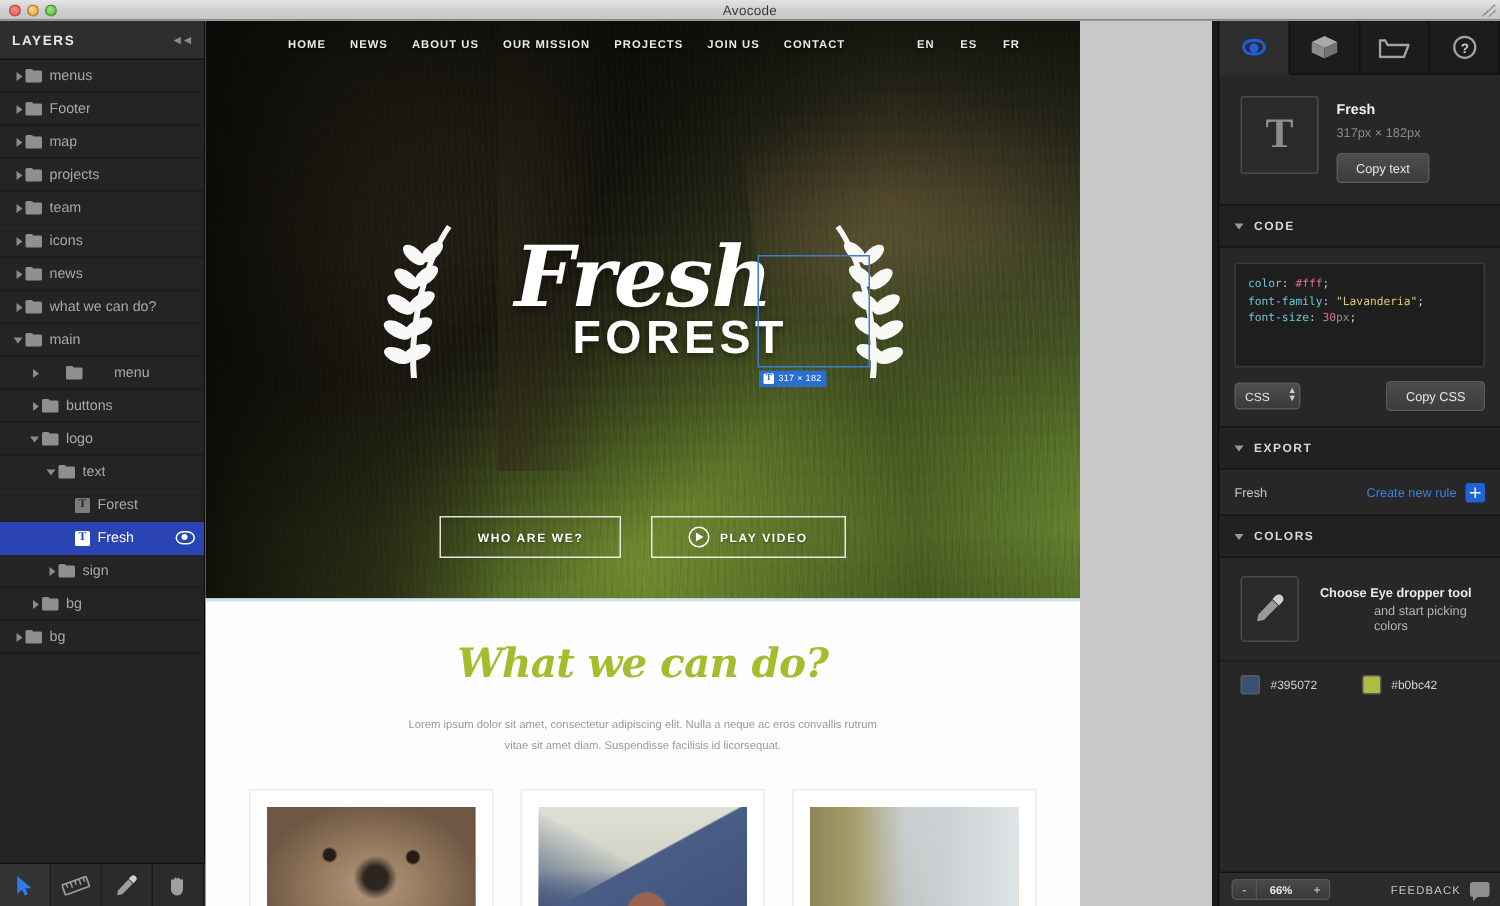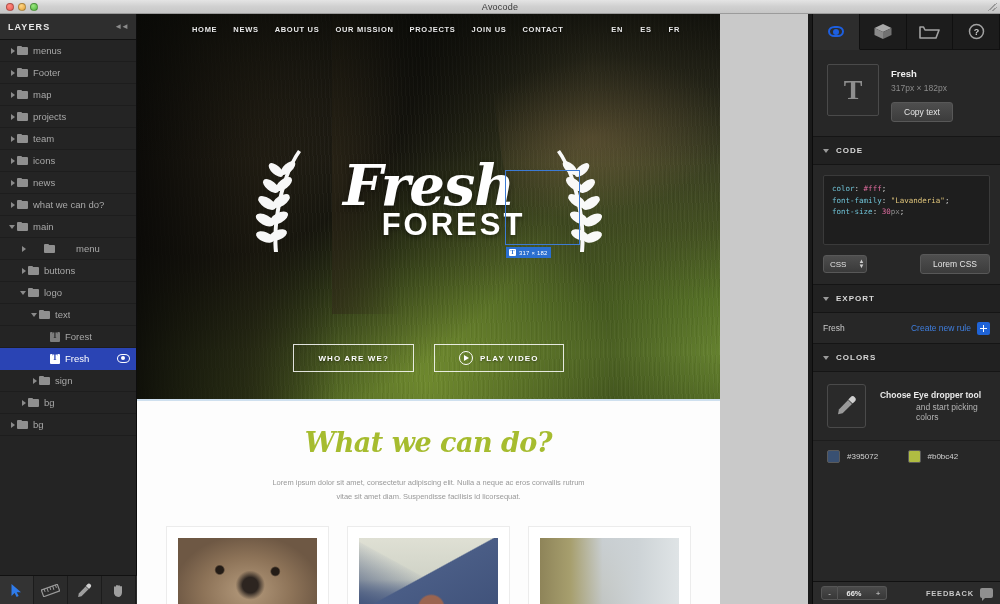--- a/index.html
+++ b/index.html
@@ -332,21 +332,21 @@
     align-items: center; justify-content: center;
   }
   .zbtn.l { border-radius: 3px 0 0 3px; }
   .zbtn.r { border-radius: 0 3px 3px 0; border-left: none; }
   .zval {
     height: 14px; min-width: 32px; background: linear-gradient(to bottom,#4a4a4a,#383838);
     border-top: 1px solid #565656; border-bottom: 1px solid #565656;
     color: #e8e8e8; font-size: 7.5px; font-weight: bold; display: flex; align-items: center; justify-content: center;
   }
   .feedback { margin-left: auto; display: flex; align-items: center; gap: 6px; }
-  .feedback .fb { font-size: 7.5px; font-weight: bold; color: #c6c6c6; letter-spacing: .8px; }
+  .feedback .fb { font-size: 7.5px; font-weight: normal; color: #c6c6c6; letter-spacing: .8px; }
   .chat-ic { width: 13px; height: 10px; background: #8f8f8f; border-radius: 2px; position: relative; }
   .chat-ic::after {
     content:''; position:absolute; left:2px; bottom:-3px; border-top: 4px solid #8f8f8f;
     border-right: 4px solid transparent;
   }
 
   .scroll-edge { position: absolute; right: 188px; top: 14px; width: 4px; height: 590px; background: #1a1a1a; }
 </style>
 </head>
 <body>
@@ -662,21 +662,21 @@
           </div>
           <div>
             <span class="k">font-size</span><span class="p">: </span><span class="n">30</span><span class="u">px</span><span class="p">;</span>
           </div>
         </div>
         <div class="code-actions">
           <div class="select-css">
             <span>CSS</span>
             <span class="caret">▲<br>▼</span>
           </div>
-          <div class="btn-dark copy-css" style="margin-top:0">Lorem CSS</div>
+          <div class="btn-dark copy-css" style="margin-top:0">Copy CSS</div>
         </div>
       </div>
 
       <div class="sec-head">
         <span class="tri"></span>
         <span class="t">EXPORT</span>
       </div>
       <div class="export-row">
         <span class="export-name">Fresh</span>
         <span class="export-link">Create new rule</span>

